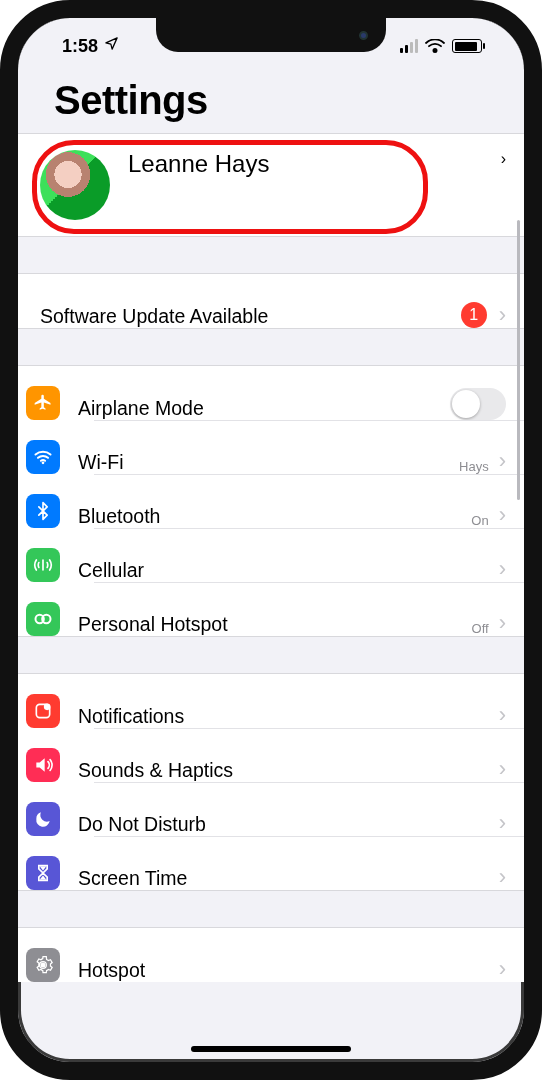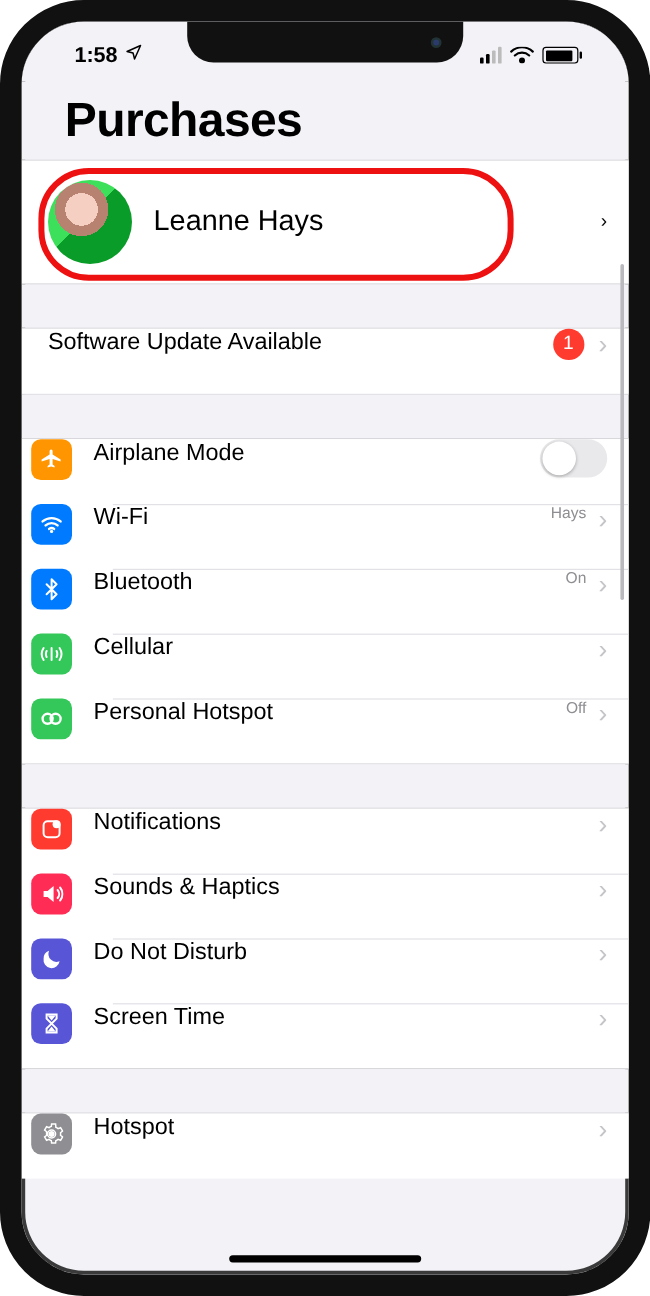--- a/index.html
+++ b/index.html
@@ -70,21 +70,21 @@
     padding: 10px 24px 10px 36px;
     letter-spacing: -0.5px;
     background:#f2f2f7;
   }
 
   
   .group { background:#fff; border-top:1px solid #d8d8dc; border-bottom:1px solid #d8d8dc; }
   .gap { height: 36px; background:#f2f2f7; }
 
   .row {
-    display:flex; align-items:flex-start;
+    display:flex; align-items:flex-end;
     min-height: 54px;
     padding: 0 18px 0 8px;
     background:#fff;
     position:relative;
   }
   .row + .row::before {
     content:"";
     position:absolute; top:0; left:76px; right:0; height:1px;
     background:#e2e2e6;
   }
@@ -96,21 +96,21 @@
     flex-shrink:0;
   }
   .row .label { font-size:19.5px; flex:1; color:#000; }
   .row .value { font-size:13px; color:#8e8e93; margin-right:10px;}
   .row .chev { color:#c5c5c9; font-size:22px; font-weight:300;}
   .row.soft .label { flex:1; }
   .row.soft { padding-left: 22px; }
 
   
   .profile-row {
-    display:flex; align-items:center;
+    display:flex; align-items:flex-start;
     padding: 16px 18px 16px 22px;
     background:#fff;
     position:relative;
   }
   .avatar {
     width:70px; height:70px; border-radius:50%;
     background: radial-gradient(circle at 40% 35%, #f4cfc2 0 22%, #b88270 22% 36%, transparent 36%),
                 linear-gradient(135deg,#3de05a 0 45%,#0a9c28 45% 100%);
     margin-right:18px;
     flex-shrink:0;
@@ -196,21 +196,21 @@
               <path d="M10 13 a1.6 1.6 0 1 0 0-3.2 a1.6 1.6 0 0 0 0 3.2 M4 7.2 a9 9 0 0 1 12 0 M1 4 a13 13 0 0 1 18 0" fill="none" stroke="#000" stroke-width="1.8" stroke-linecap="round"></path>
               <circle cx="10" cy="11.6" r="1.6" fill="#000"></circle>
             </svg>
         </span>
         <span class="batt">
             <span class="fill"></span>
           </span>
       </div>
     </div>
 
-    <h1 class="page-title">Purchases</h1>
+    <h1 class="page-title">Settings</h1>
 
     <div class="group" style="position:relative;">
       <div class="profile-row">
         <div class="avatar"></div>
         <div style="flex:1;">
           <div class="p-name">Leanne Hays</div>
         </div>
         <span class="chev">›</span>
       </div>
       <div class="highlight-ring"></div>

